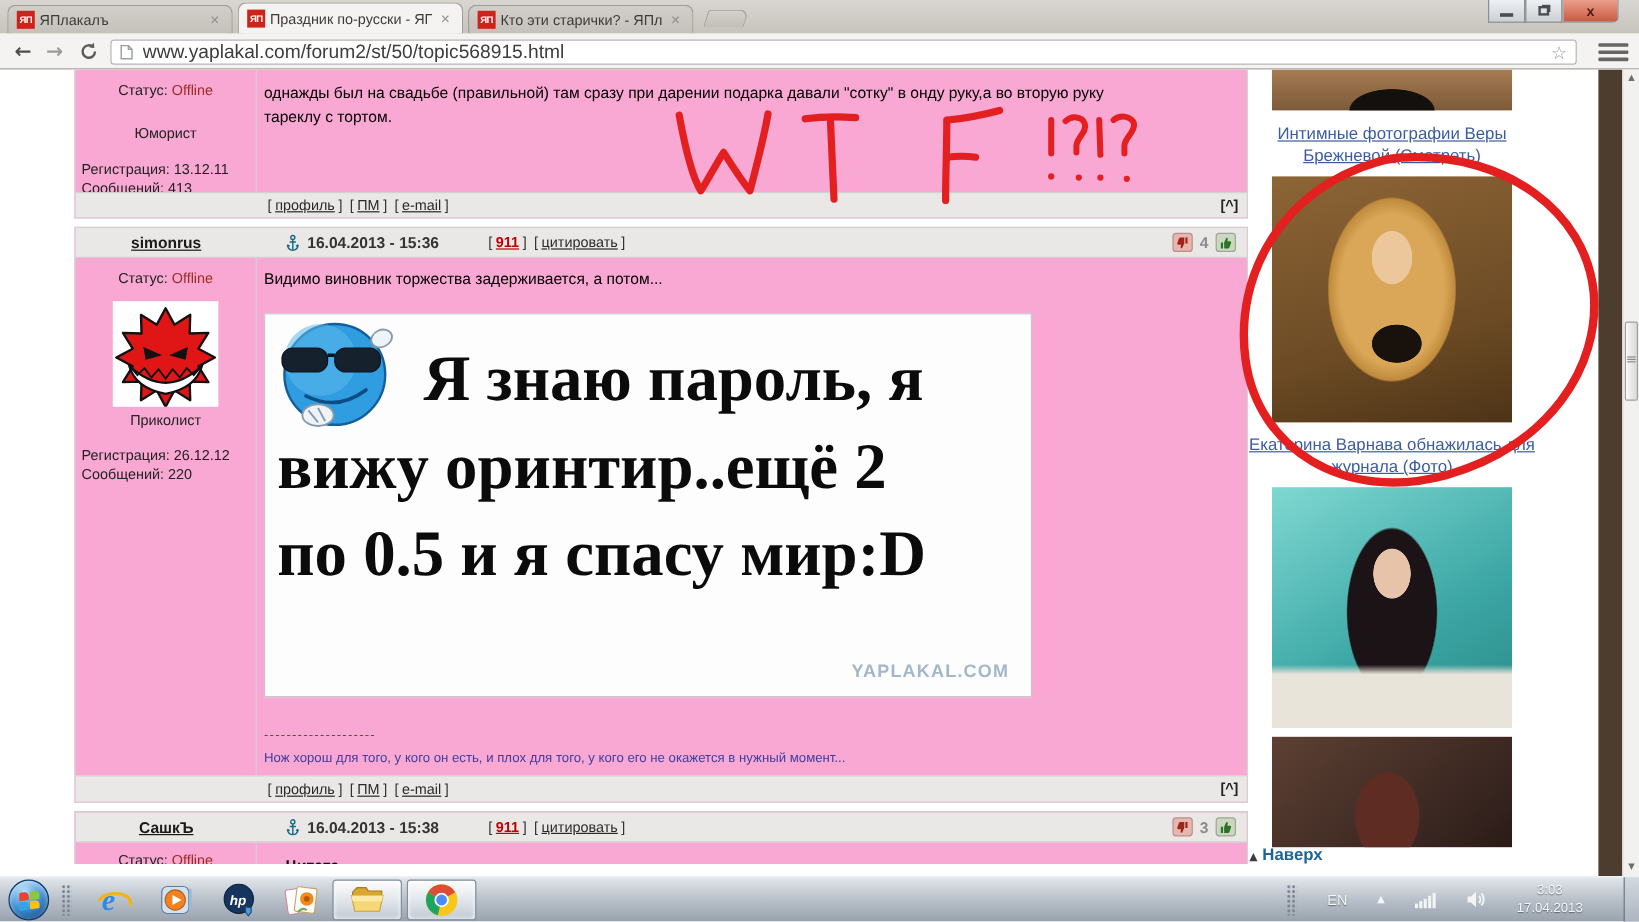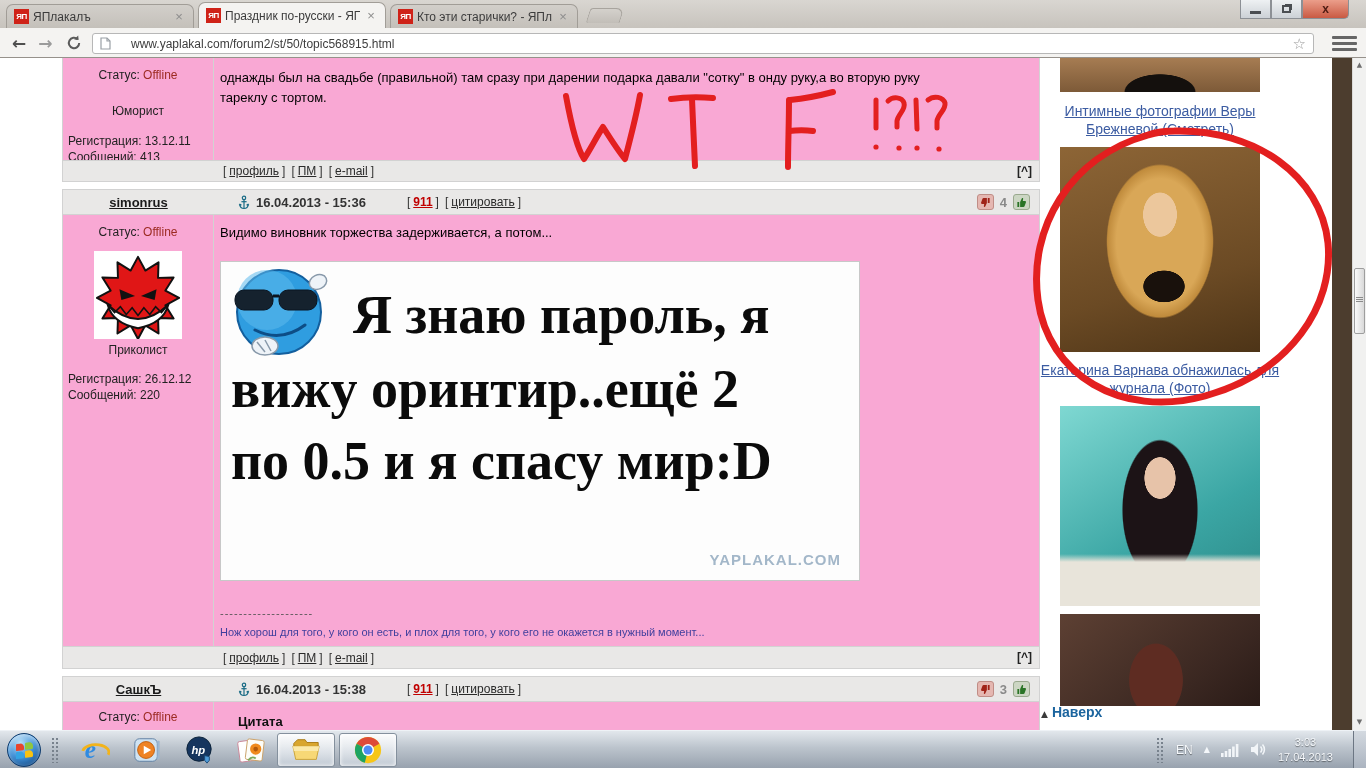--- a/index.html
+++ b/index.html
@@ -26,21 +26,21 @@
   .wb .minbar { width:11px; height:3px; background:#4a4e52; margin-top:6px; }
   .wb .restoreglyph { width:9px; height:8px; border:2px solid #4a4e52; box-shadow:2px -2px 0 -1px #4a4e52; }
   .wb.close { width:47px; background:linear-gradient(#eda globe,#c95); background:linear-gradient(#eb9c88,#cd5howo); background:linear-gradient(#eb9e8a,#c95a43); border-radius:0 0 5px 0; color:#4e1b12; font-weight:bold; font-size:12px; }
   .toolbar { position:absolute; left:0; top:28px; width:1366px; height:30px; background:#f4f3f1;
     border-bottom:1px solid #96918b; display:flex; align-items:center; }
   .navbtn { font-family:"DejaVu Sans",sans-serif; font-size:17px; font-weight:bold; color:#4f4f4f; margin-left:12px; }
   .navbtn.fwd { color:#9b9b9b; }
   .reloadbtn { margin-left:12px; width:18px; height:18px; }
   .omnibox { position:absolute; left:92px; top:5px; width:1222px; height:21px; background:#fff;
     border:1px solid #b7b7b7; border-radius:3px; display:flex; align-items:center; padding:0 7px; }
-  .url-text { font-size:12px; color:#3d3d3d; margin-left:20px; flex:1; white-space:nowrap; overflow:hidden; }
+  .url-text { font-size:16px; color:#3d3d3d; margin-left:8px; flex:1; white-space:nowrap; overflow:hidden; }
   .star-ico { font-family:"DejaVu Sans",sans-serif; font-size:15px; color:#9a9a9a; }
   .menubtn { position:absolute; left:1332px; top:8px; width:25px; height:15px;
     display:flex; flex-direction:column; justify-content:space-between; }
   .menubtn span { height:3px; background:#666; border-radius:1px; }
 
   
   #page { position:absolute; left:0; top:58px; width:1366px; height:672px; background:#fff; overflow:hidden; }
   .brownstrip { position:absolute; left:1332px; top:0; width:20px; height:672px; background:#4c3d2e; }
   .vscroll { position:absolute; left:1352px; top:0; width:14px; height:672px; background:#f1f1f0; border-left:1px solid #dcdcda; }
   .vs-btn { position:absolute; left:0; width:13px; height:15px; color:#6f6f6f; font-size:7px; text-align:center;
@@ -124,21 +124,21 @@
     border:1px solid #0f3c6e; box-shadow:inset 0 2px 5px rgba(255,255,255,.65); }
   .flag { position:absolute; left:8px; top:9px; width:17px; height:15px; transform:skewY(-8deg);
     display:grid; grid-template-columns:8px 8px; grid-template-rows:7px 7px; gap:1px; }
   .flag i { border-radius:1px 4px 1px 1px; }
   .grip { width:9px; height:26px; margin-right:9px; flex:none;
     background-image:radial-gradient(#78828d 1px, transparent 1.3px); background-size:4px 4px; }
   .tb-ico { width:30px; height:30px; margin:0 11px; flex:none; }
   .tb-btn { width:58px; height:34px; border:1px solid #84909d; border-radius:3px; margin-right:4px; flex:none;
     background:linear-gradient(rgba(255,255,255,.88),rgba(220,228,237,.55));
     box-shadow:inset 0 0 4px #fff; display:flex; align-items:center; justify-content:center; }
-  .tray { margin-left:auto; display:flex; align-items:center; gap:11px; color:#f4f7fa; }
+  .tray { margin-left:auto; display:flex; align-items:center; gap:25px; color:#f4f7fa; }
   .tray-lang { font-size:12px; text-shadow:0 1px 1px rgba(0,0,0,.45); }
   .tray-tri { font-family:"DejaVu Sans",sans-serif; font-size:8px; }
   .clock { text-align:center; font-size:11px; line-height:1.3; text-shadow:0 1px 1px rgba(0,0,0,.45); }
   .showdesk { width:13px; height:38px; border-left:1px solid #6c7683; margin-left:9px; flex:none;
     background:linear-gradient(#d3d9e0,#aab3bf); }
 </style>
 </head>
 <body>
 
 <div id="screen">
@@ -325,21 +325,21 @@
             </span>
           <span class="bgroup">
               <span class="br-ch">[</span>
               <a class="fl-link">e-mail</a>
               <span class="br-ch">]</span>
             </span>
           <span class="uplink">[^]</span>
         </div>
       </div>
 
-      <div class="postbox" style="top:618px; height:54px; border-bottom:none; overflow:hidden;">
+      <div class="postbox" style="top:618px; height:44px; border-bottom:none; overflow:hidden;">
         <div class="phead">
           <div class="author-cell"><a class="author-link">СашкЪ</a></div>
           <div class="pmeta">
             <svg width="12" height="15" viewBox="0 0 12 14">
               <circle cx="6" cy="2.4" r="1.7" fill="none" stroke="#186a84" stroke-width="1.2"></circle>
               <line x1="6" y1="4.1" x2="6" y2="12.6" stroke="#186a84" stroke-width="1.2"></line>
               <line x1="3.4" y1="6.2" x2="8.6" y2="6.2" stroke="#186a84" stroke-width="1.2"></line>
               <path d="M1.4 8.6 C2 11.6 4 13 6 13 C8 13 10 11.6 10.6 8.6 M1.4 8.6 L3.4 9.6 M10.6 8.6 L8.6 9.6" fill="none" stroke="#186a84" stroke-width="1.2"></path>
             </svg>
             <span class="pdate">16.04.2013 - 15:38</span>

